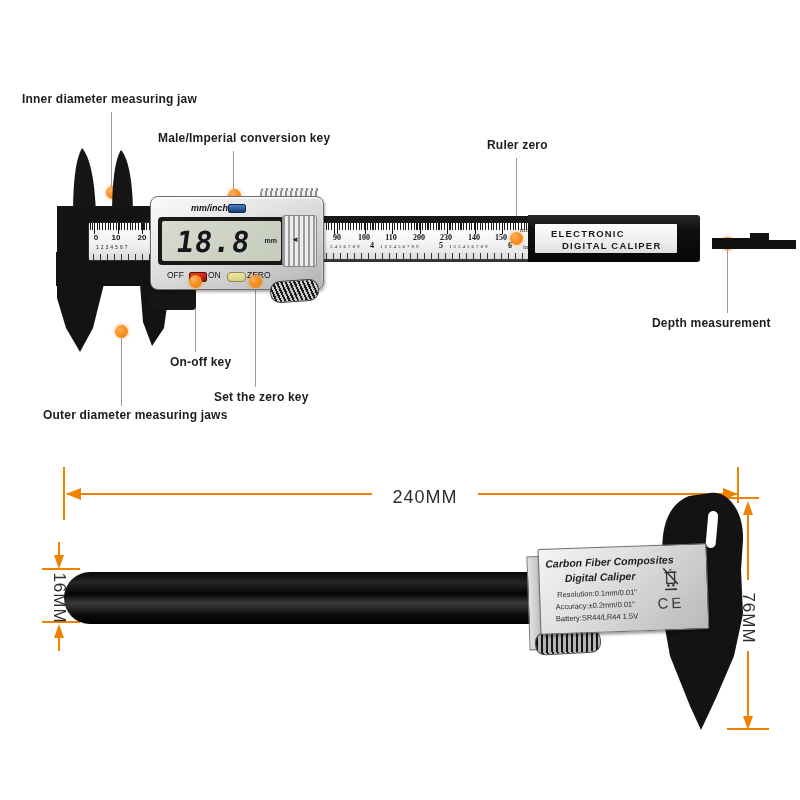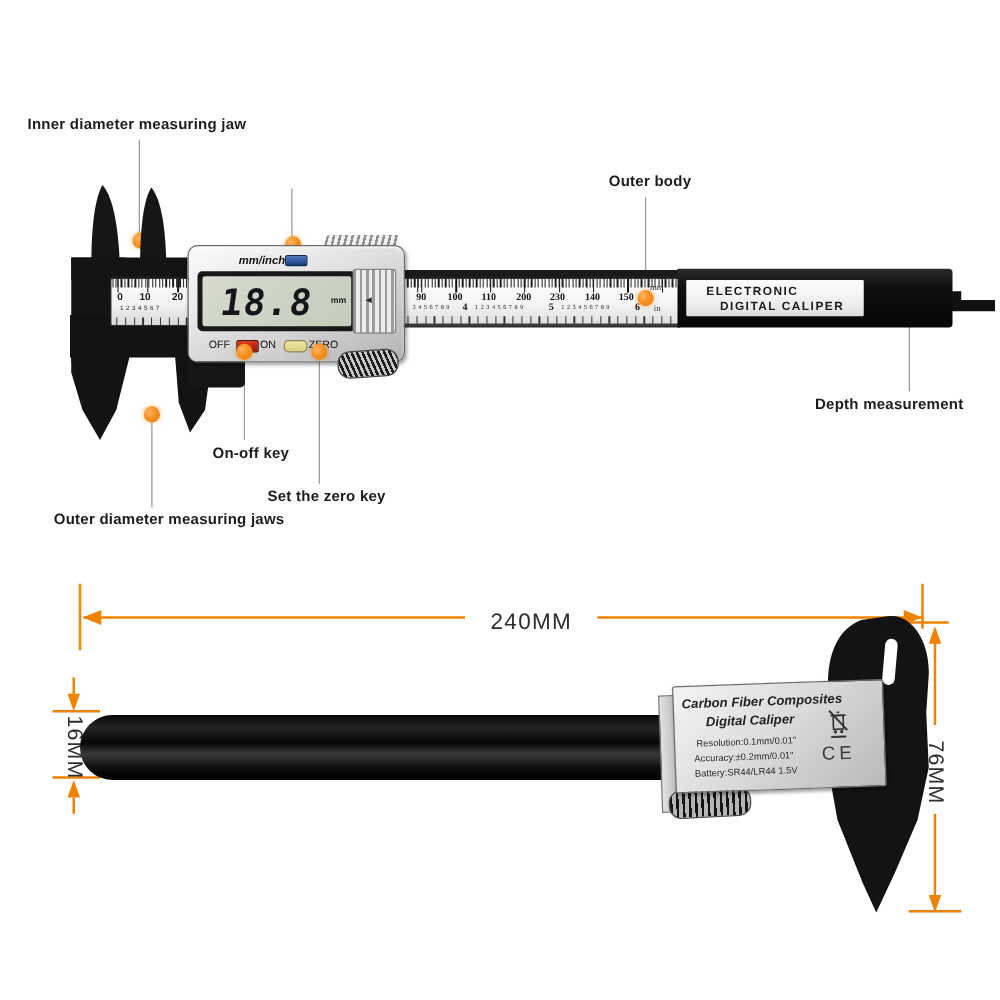--- a/index.html
+++ b/index.html
@@ -40,22 +40,22 @@
     background-position-x:15px;}
   .ticks-bot{position:absolute;bottom:0;left:0;right:0;height:6px;
     background:repeating-linear-gradient(90deg,#333 0 1px,transparent 1px 7px);
     background-position-x:4px;}
   .rnum{position:absolute;top:10px;font-size:8px;font-weight:700;color:#111;
         width:22px;text-align:center;}
   .runit{position:absolute;font-size:7px;color:#333;}
   .inch-small{position:absolute;top:21px;font-size:5px;letter-spacing:2px;color:#222;}
   .inch-big{position:absolute;top:18px;font-size:8px;font-weight:700;color:#111;}
 
-  .black-section{position:absolute;left:542px;top:215px;width:172px;height:47px;z-index:3;
-    background:linear-gradient(180deg,#2a2a2a 0%,#101010 30%,#060606 100%);border-radius:0 3px 3px 0;padding-left:48px;}
+  .black-section{position:absolute;left:528px;top:215px;width:172px;height:47px;z-index:3;
+    background:linear-gradient(180deg,#2a2a2a 0%,#101010 30%,#060606 100%);border-radius:0 3px 3px 0;}
   .brand-panel{position:absolute;left:7px;top:9px;width:142px;height:29px;border-radius:1px;
     background:linear-gradient(180deg,#fdfdfd 0%,#ececec 70%,#dcdcdc 100%);}
   .brand1{position:absolute;left:16px;top:4px;font-size:9.5px;font-weight:700;letter-spacing:1.2px;color:#1b1b1b;}
   .brand2{position:absolute;left:27px;top:16px;font-size:9.5px;font-weight:700;letter-spacing:1.2px;color:#1b1b1b;}
 
   .serrated{position:absolute;left:260px;top:188px;width:58px;height:11px;z-index:2;
     background:repeating-linear-gradient(90deg,#8f8f8f 0 2px,#f0f0f0 2px 5px);
     border-radius:2px;transform:skewX(-14deg);}
 
   .housing{position:absolute;left:150px;top:196px;width:172px;height:92px;z-index:4;
@@ -184,24 +184,25 @@
     <div class="thumb">
       <span class="thumb-ptr">◄</span>
     </div>
     <div class="roller"></div>
   </div>
 
   <div class="callout-label" style="left:22px;top:92px">Inner diameter measuring jaw</div>
   <div class="lead" style="left:111px;top:112px;height:76px"></div>
   <div class="dot" style="left:106px;top:186px"></div>
 
+  <div class="callout-label" style="left:158px;top:131px">Male/Imperial conversion key</div>
   <div class="lead" style="left:233px;top:151px;height:40px"></div>
   <div class="dot" style="left:228px;top:189px"></div>
 
-  <div class="callout-label" style="left:487px;top:138px">Outer body</div>
+  <div class="callout-label" style="left:487px;top:138px">Ruler zero</div>
   <div class="lead" style="left:516px;top:158px;height:76px"></div>
   <div class="dot" style="left:510px;top:232px;z-index:5"></div>
 
   <div class="callout-label" style="left:652px;top:316px">Depth measurement</div>
   <div class="lead" style="left:727px;top:249px;height:64px"></div>
   <div class="dot" style="left:721px;top:237px"></div>
 
   <div class="callout-label" style="left:170px;top:355px">On-off key</div>
   <div class="lead" style="left:195px;top:288px;height:64px"></div>
   <div class="dot" style="left:189px;top:275px;z-index:5"></div>

